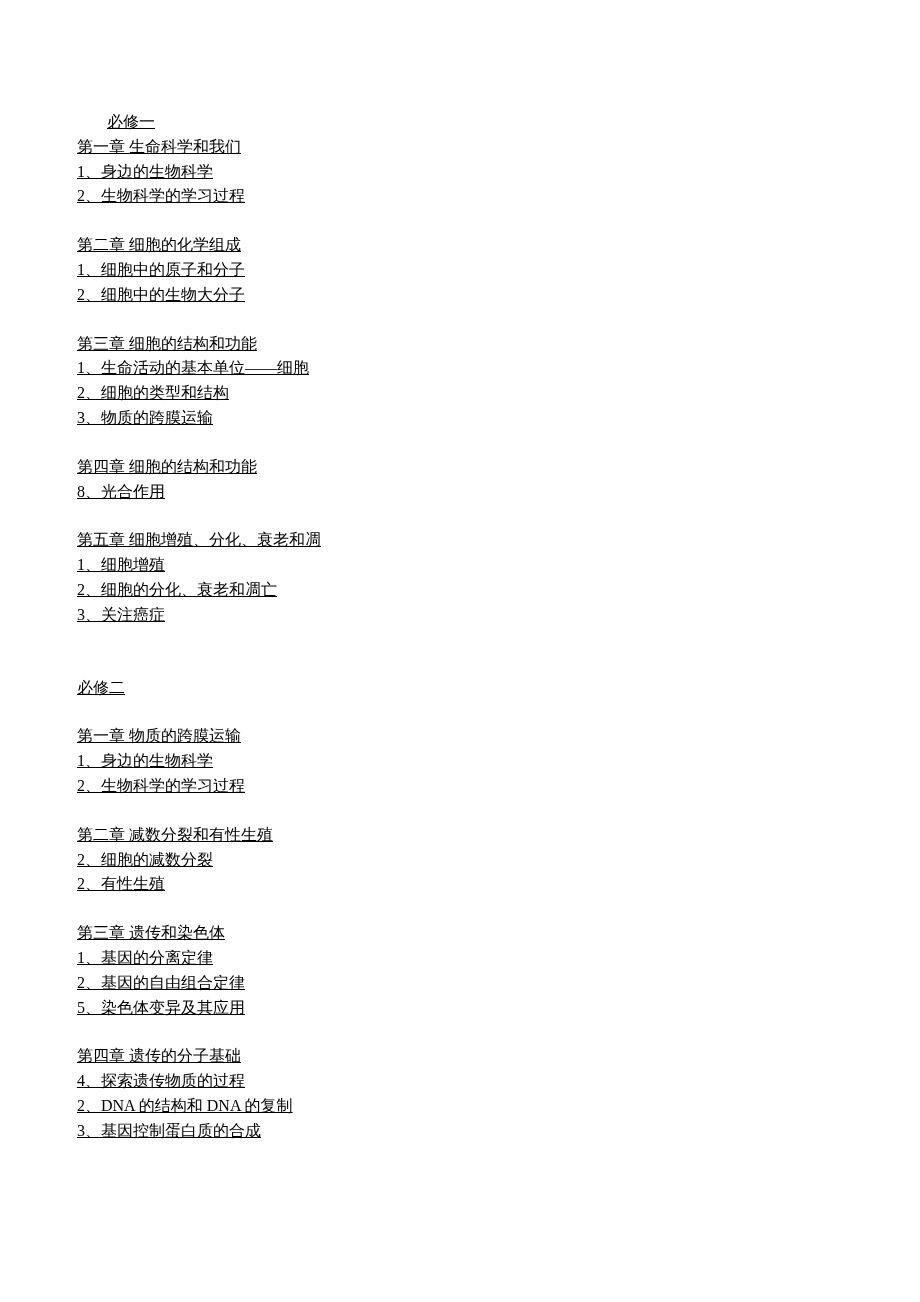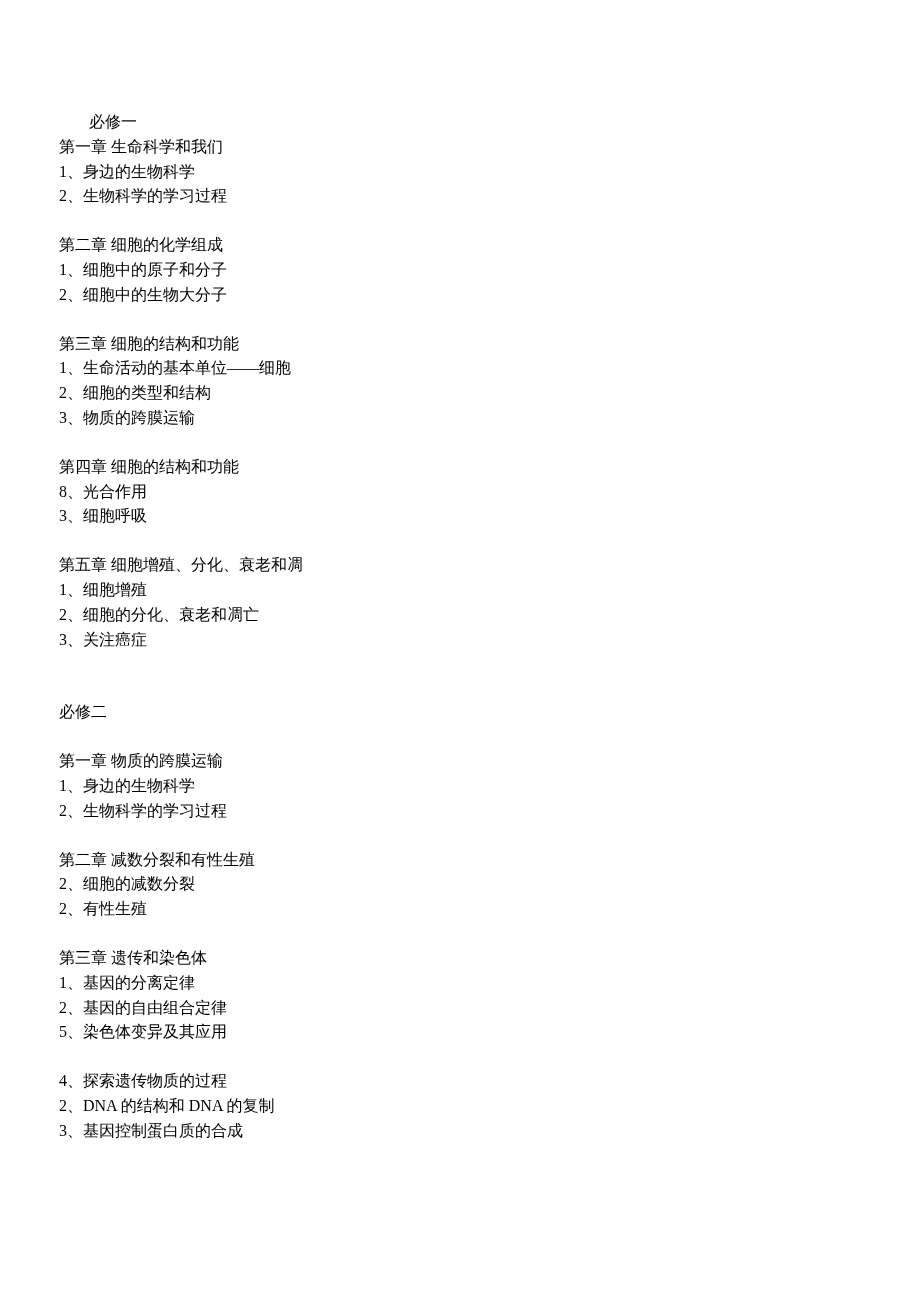--- a/index.html
+++ b/index.html
@@ -6,22 +6,23 @@
     margin: 0;
     padding: 0;
     width: 920px;
     background: #ffffff;
     font-family: "SimSun", "宋体", serif;
     font-size: 16px;
     color: #000000;
     line-height: 1.55;
   }
   .page {
-    padding: 110px 0 40px 59px;
+    padding: 110px 0 40px 77px;
     width: 650px;
+    text-decoration: underline;
   }
   .indent-book {
     padding-left: 30px;
   }
   .chap-title {
   }
   .item-line {
   }
   .gap {
     height: 24px;
@@ -57,21 +58,20 @@
     <div class="chap-title">第三章 细胞的结构和功能</div>
     <div class="item-line">1、生命活动的基本单位——细胞</div>
     <div class="item-line">2、细胞的类型和结构</div>
     <div class="item-line">3、物质的跨膜运输</div>
   </div>
   <div class="gap"></div>
 
   <div>
     <div class="chap-title">第四章 细胞的结构和功能</div>
     <div class="item-line">8、光合作用</div>
-    <div class="item-line">3、细胞呼吸</div>
   </div>
   <div class="gap"></div>
 
   <div>
     <div class="chap-title">第五章 细胞增殖、分化、衰老和凋</div>
     <div class="item-line">1、细胞增殖</div>
     <div class="item-line">2、细胞的分化、衰老和凋亡</div>
     <div class="item-line">3、关注癌症</div>
   </div>
 
@@ -98,18 +98,19 @@
 
   <div>
     <div class="chap-title">第三章 遗传和染色体</div>
     <div class="item-line">1、基因的分离定律</div>
     <div class="item-line">2、基因的自由组合定律</div>
     <div class="item-line">5、染色体变异及其应用</div>
   </div>
   <div class="gap"></div>
 
   <div>
+    <div class="chap-title">第四章 遗传的分子基础</div>
     <div class="item-line">4、探索遗传物质的过程</div>
     <div class="item-line">2、DNA 的结构和 DNA 的复制</div>
     <div class="item-line">3、基因控制蛋白质的合成</div>
   </div>
 
 </div>
 
 </body></html>

